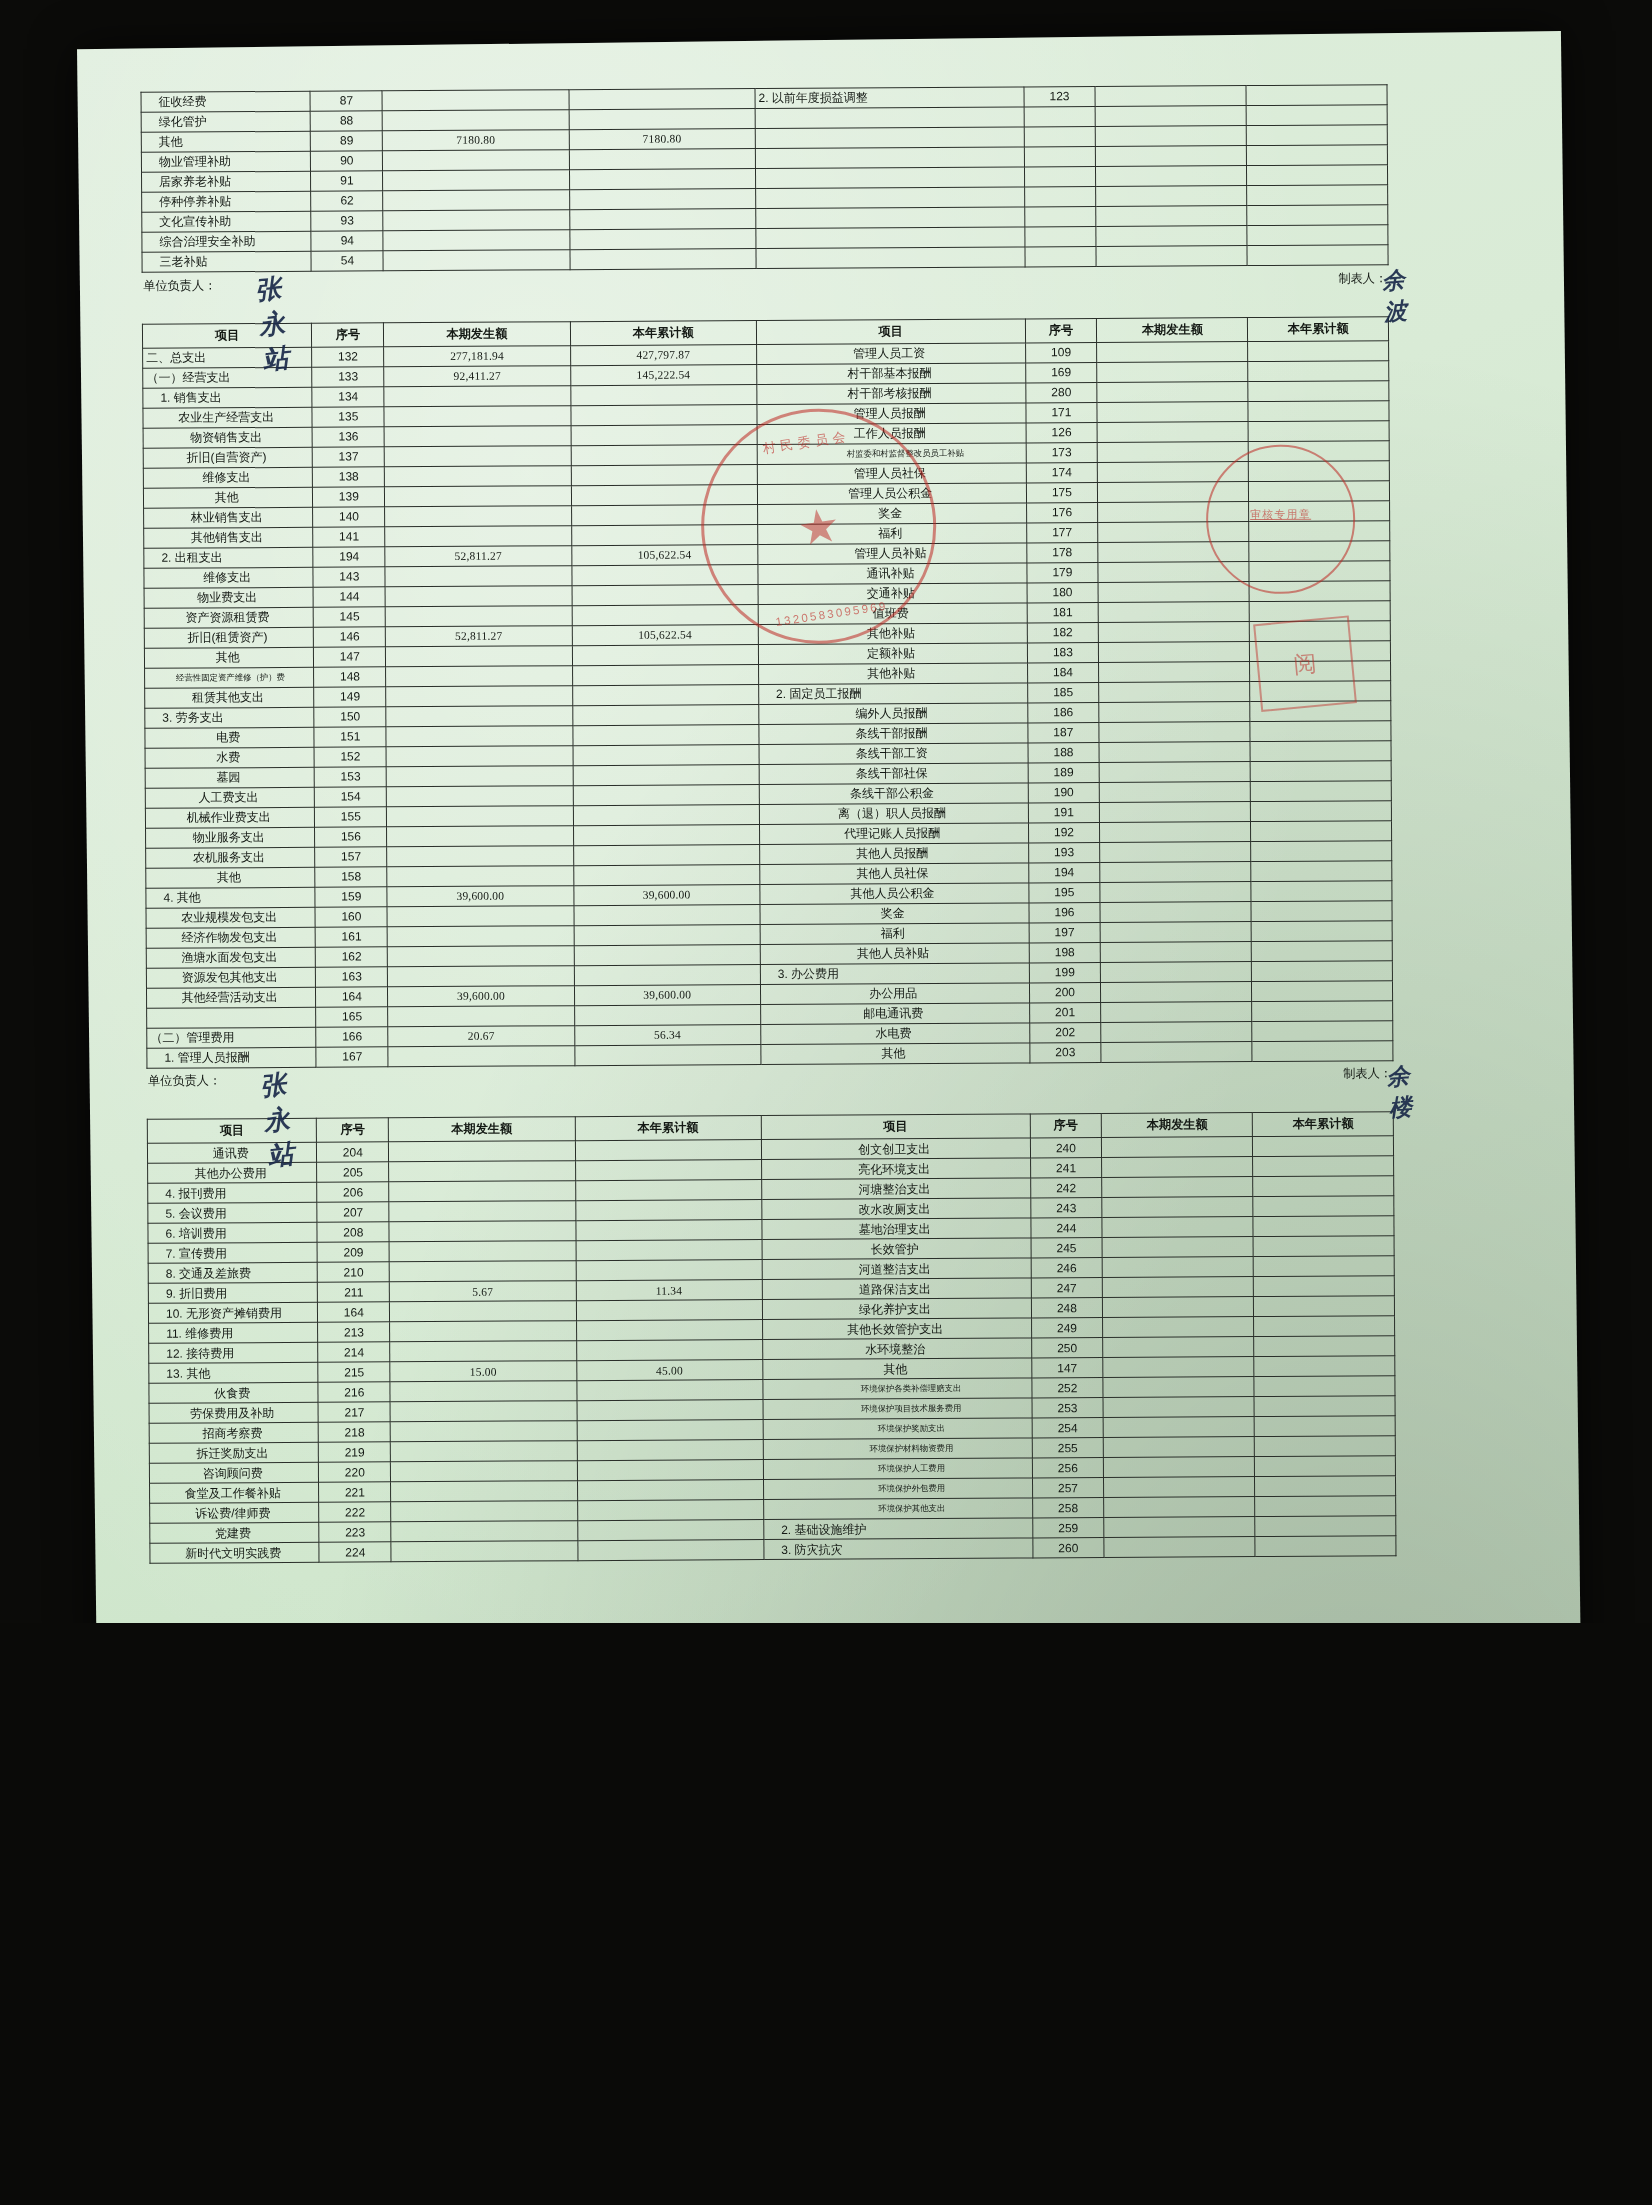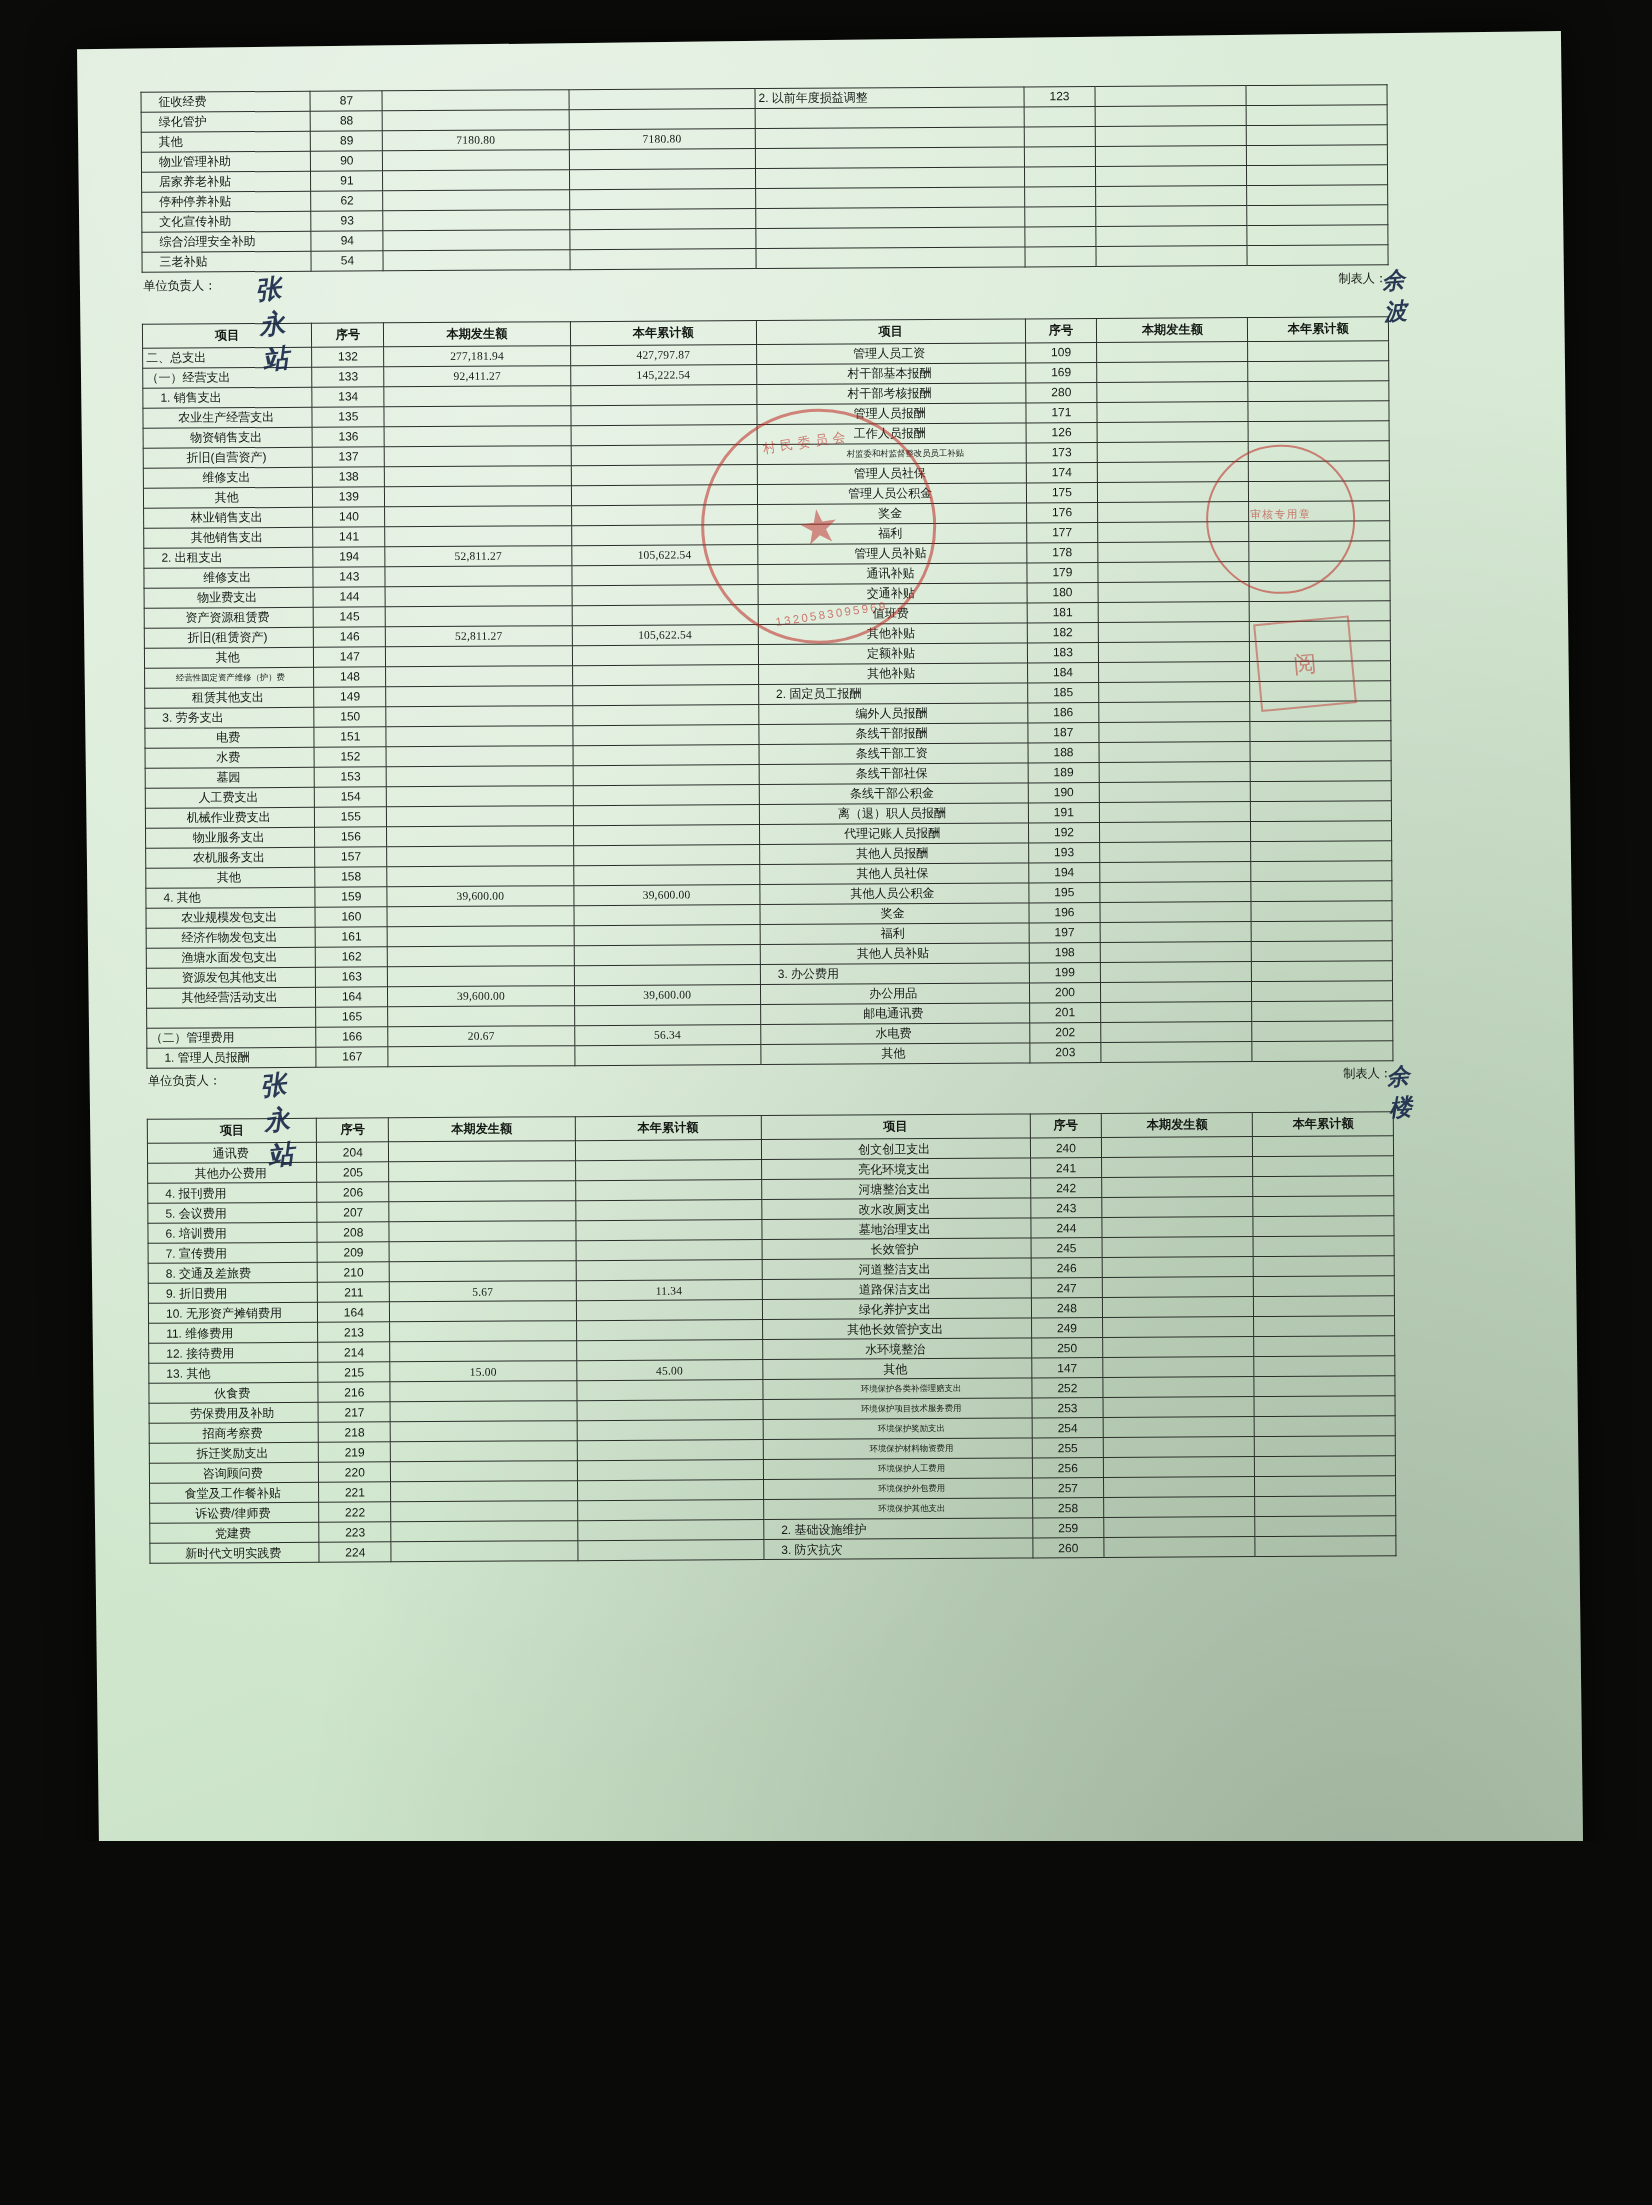--- a/index.html
+++ b/index.html
@@ -1,18 +1,18 @@
 <!DOCTYPE html>
 <html style="font-size:12.2px"><head>
 <meta charset="utf-8">
 <style>
   html,body{margin:0;padding:0;background:#0a0a08;}
   #page{
     position:relative;
-    width:1652px;height:1841px;
+    width:1652px;height:1623px;
     background:#0b0b09;
     overflow:hidden;
     font-family:"Liberation Sans", sans-serif;
   }
   
   #sheet{
     position:absolute;
     left:90px; top:40px;
     width:1484px; height:2134px;
     background:linear-gradient(160deg,#dfeedd 0%, #d9ebd6 30%, #cfe6cc 60%, #c3dcc0 100%);
@@ -84,21 +84,21 @@
     color:rgba(190,40,35,.6);
     font-size:11.5px;
     text-align:center;
     pointer-events:none;
   }
   #stamp1{left:558px;top:321px;width:229px;height:229px;transform:rotate(-8deg);}
   #stamp2{left:1063px;top:360px;width:145px;height:145px;border-width:2.3px;}
   #stamp1 .star{position:absolute;left:50%;top:50%;transform:translate(-50%,-50%);font-size:47px;color:rgba(190,40,35,.5);}
   #stamp1 .txt-top{position:absolute;top:21.4px;left:0;right:0;letter-spacing:4.6px;font-size:13px;}
   #stamp1 .txt-bot{position:absolute;bottom:20px;left:0;right:0;letter-spacing:2.3px;font-size:11.5px;}
-  #stamp2 .txt{position:absolute;top:42%;left:0;right:0;font-size:10.7px;letter-spacing:1.5px;}
+  #stamp2 .txt{position:absolute;top:42%;left:0;right:0;font-size:10.7px;letter-spacing:1.5px;text-decoration:underline;}
   .stampsq{
     position:absolute;left:1113px;top:535px;width:92px;height:84px;
     border:2.3px solid rgba(190,40,35,.45);
     color:rgba(190,40,35,.5);
     transform:rotate(-5deg);
     font-size:23px;text-align:center;line-height:84px;
     pointer-events:none;
   }
 </style>
 </head>

